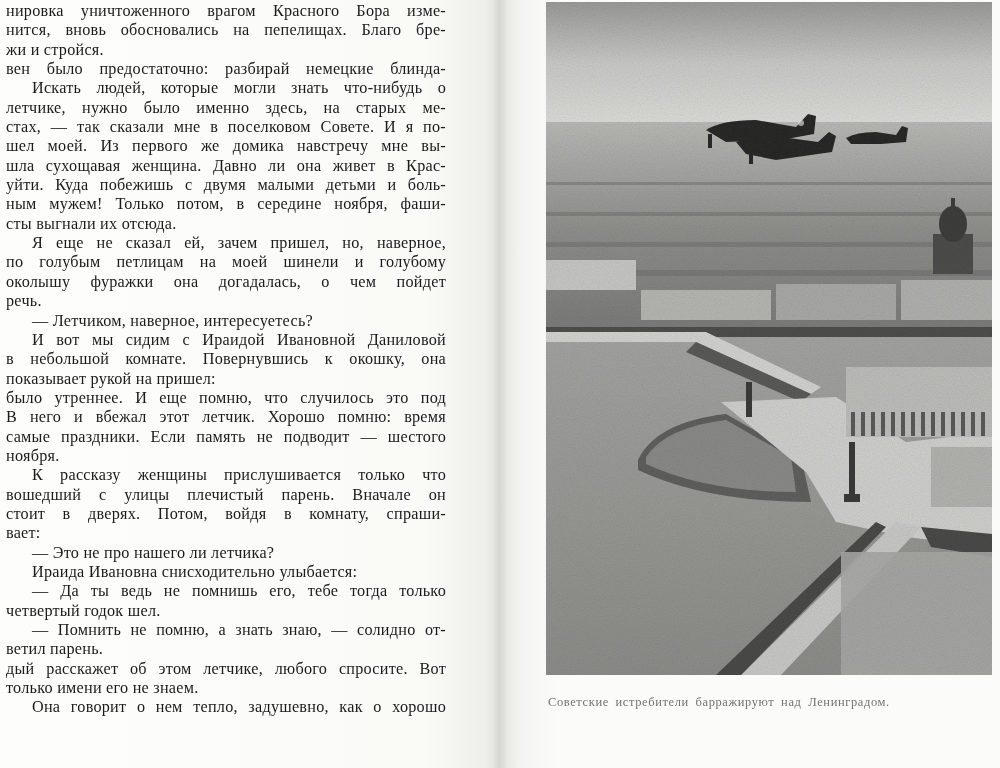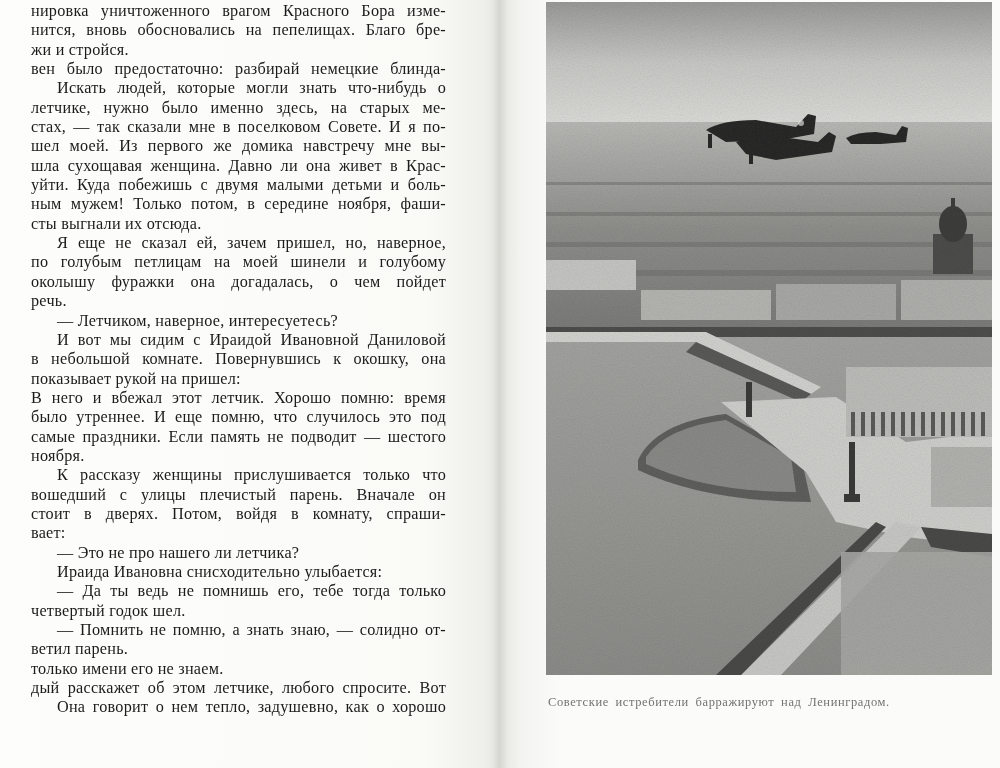--- a/index.html
+++ b/index.html
@@ -12,21 +12,21 @@
     .page-left {
       position: absolute; left: 0; top: 0; width: 500px; height: 768px;
       background: linear-gradient(to right, #fdfdfb 0%, #fafaf7 85%, #eeeeea 97%, #e2e2dd 100%);
     }
     .text-block {
       position: absolute; left: 6px; top: 2px; width: 440px;
       font-family: "Liberation Serif", "DejaVu Serif", serif;
       font-size: 16.2px; line-height: 19.35px; text-align: justify;
       color: #1b1b1b; letter-spacing: 0.25px;
     }
-    .line { display: block; white-space: nowrap; text-align-last: justify; height: 19.35px; margin-left: 25px; }
+    .line { display: block; white-space: nowrap; text-align-last: justify; height: 19.35px; }
     .line.indent { padding-left: 26px; }
     .line.last { text-align-last: left; }
     .page-number {
       position: absolute; left: 6px; top: 782px;
       font-family: "Liberation Sans", "DejaVu Sans", sans-serif;
       font-weight: bold; font-size: 15px; color: #111;
     }
 
     
     .page-right {
@@ -68,36 +68,36 @@
         <span class="line">ным мужем! Только потом, в середине ноября, фаши-</span>
         <span class="line last">сты выгнали их отсюда.</span>
         <span class="line indent">Я еще не сказал ей, зачем пришел, но, наверное,</span>
         <span class="line">по голубым петлицам на моей шинели и голубому</span>
         <span class="line">околышу фуражки она догадалась, о чем пойдет</span>
         <span class="line last">речь.</span>
         <span class="line indent last">— Летчиком, наверное, интересуетесь?</span>
         <span class="line indent">И вот мы сидим с Ираидой Ивановной Даниловой</span>
         <span class="line">в небольшой комнате. Повернувшись к окошку, она</span>
         <span class="line last">показывает рукой на пришел:</span>
+        <span class="line">было утреннее. И еще помню, что случилось это под</span>
         <span class="line">В него и вбежал этот летчик. Хорошо помню: время</span>
-        <span class="line">было утреннее. И еще помню, что случилось это под</span>
         <span class="line">самые праздники. Если память не подводит — шестого</span>
         <span class="line last">ноября.</span>
         <span class="line indent">К рассказу женщины прислушивается только что</span>
         <span class="line">вошедший с улицы плечистый парень. Вначале он</span>
         <span class="line">стоит в дверях. Потом, войдя в комнату, спраши-</span>
         <span class="line last">вает:</span>
         <span class="line indent last">— Это не про нашего ли летчика?</span>
         <span class="line indent last">Ираида Ивановна снисходительно улыбается:</span>
         <span class="line indent">— Да ты ведь не помнишь его, тебе тогда только</span>
         <span class="line last">четвертый годок шел.</span>
         <span class="line indent">— Помнить не помню, а знать знаю, — солидно от-</span>
         <span class="line last">ветил парень.</span>
+        <span class="line">дый расскажет об этом летчике, любого спросите. Вот</span>
         <span class="line last">только имени его не знаем.</span>
-        <span class="line">дый расскажет об этом летчике, любого спросите. Вот</span>
         <span class="line indent">Она говорит о нем тепло, задушевно, как о хорошо</span>
       </div>
     <div class="page-number">80</div>
   </div>
 
   <div class="page-right"></div>
   <div class="gutter-shadow"></div>
 
   <div class="photo" title="Aerial photo: Soviet fighter planes with red-star insignia flying over Leningrad — Spit of Vasilyevsky Island, Rostral Column, Exchange building, bridge over the Neva, St. Isaac's Cathedral dome in the distance">
     <svg viewBox="0 0 446 673" preserveAspectRatio="none">

